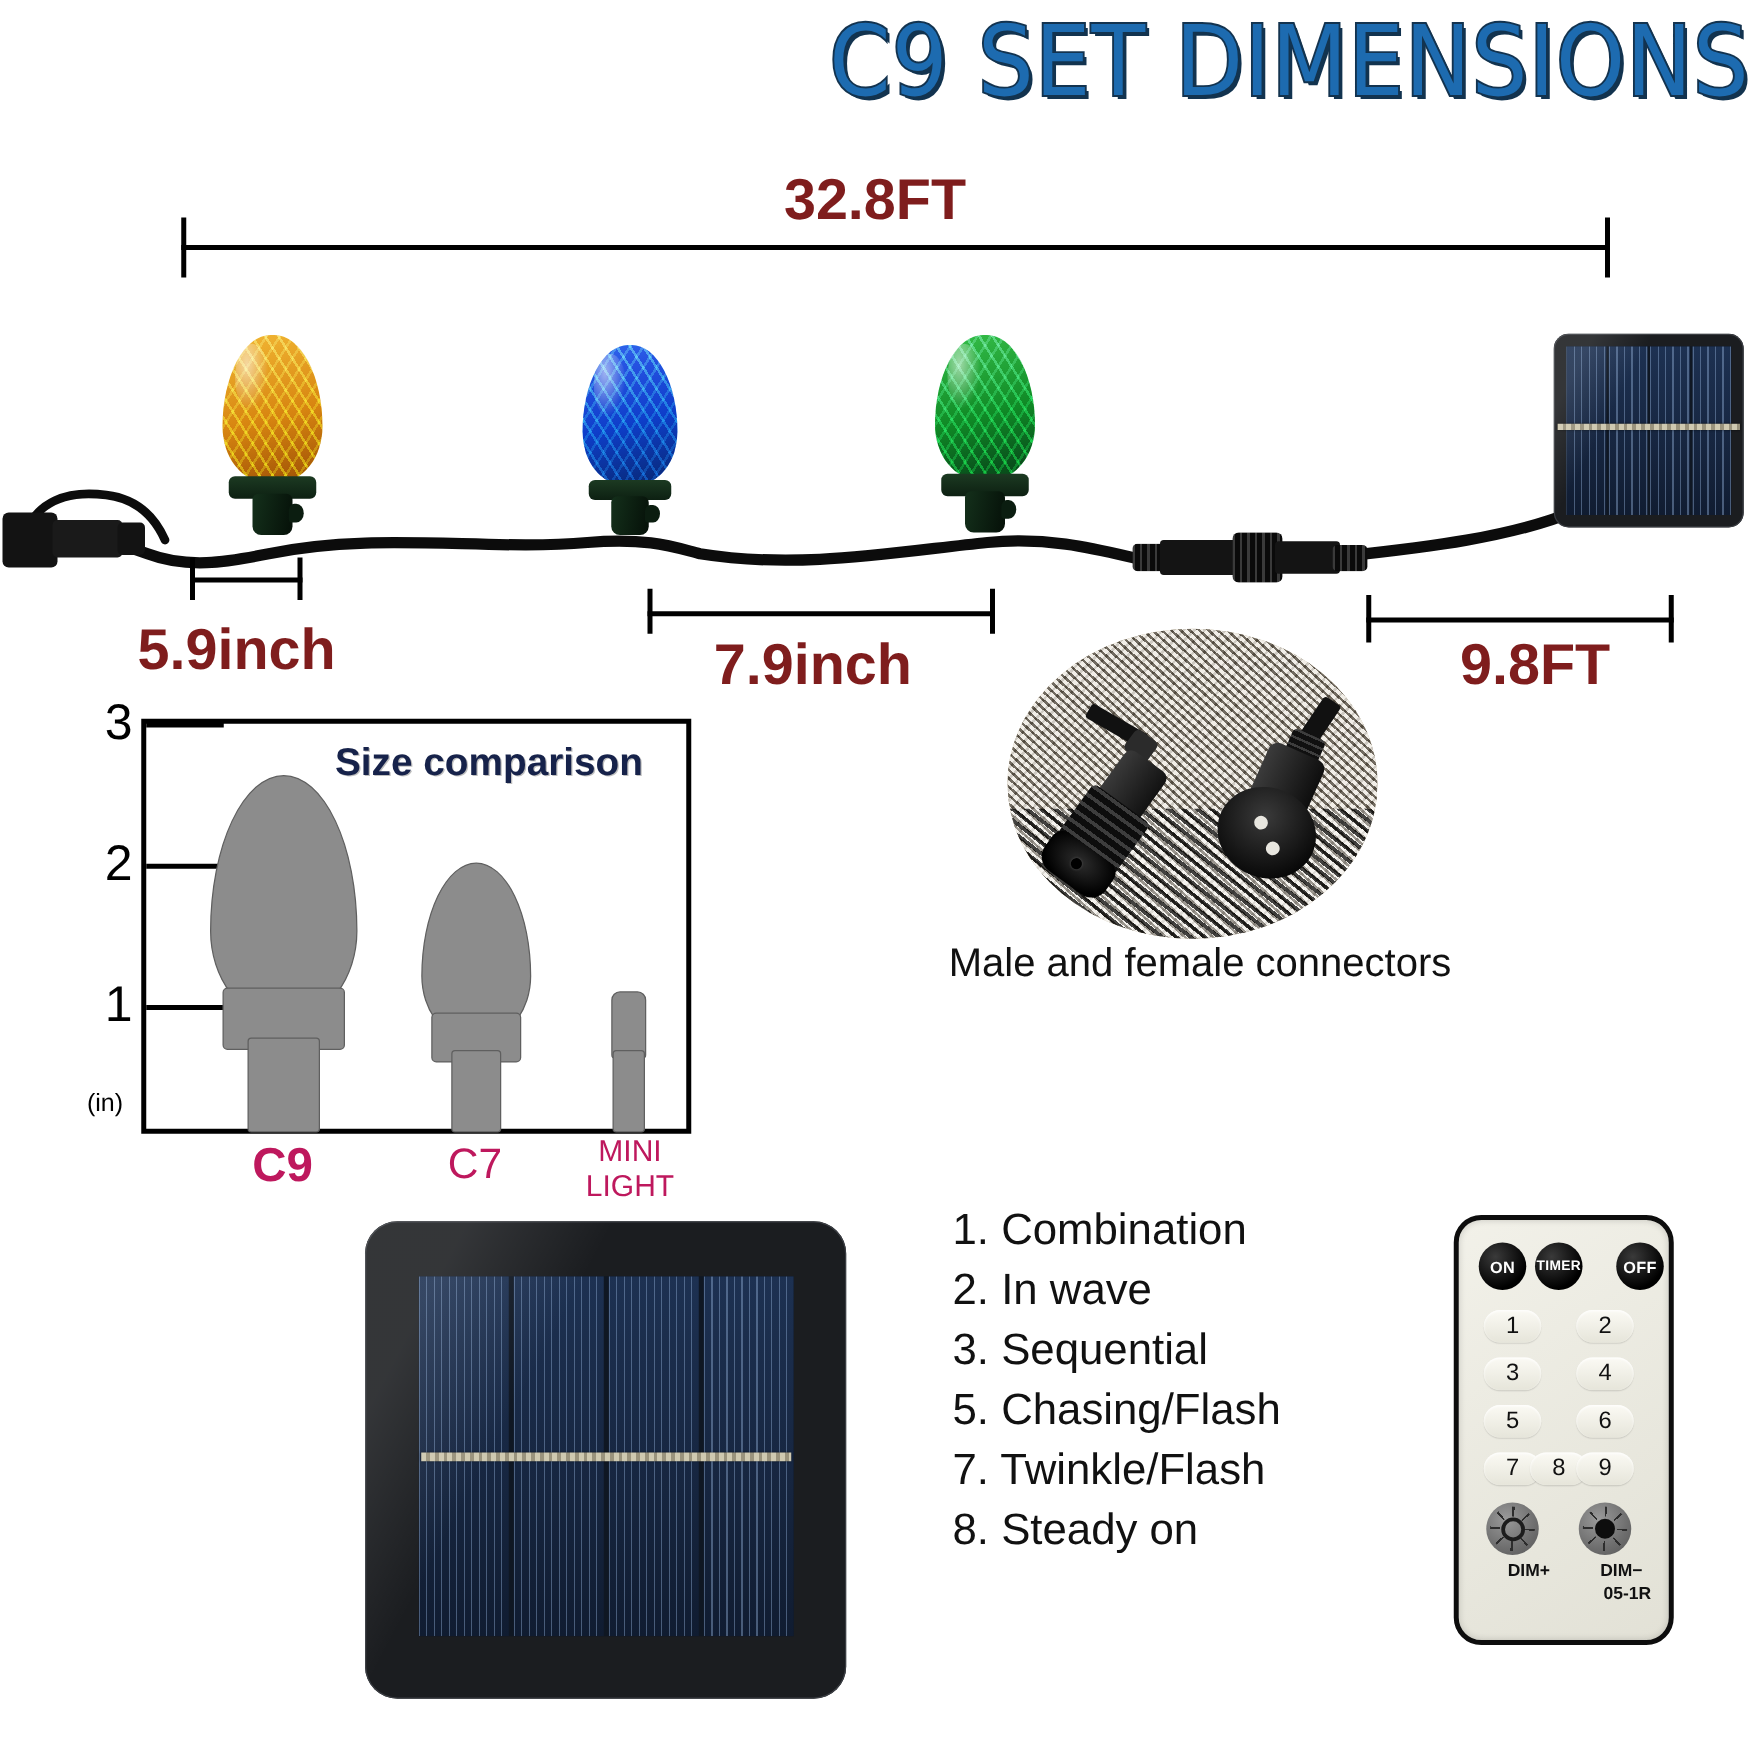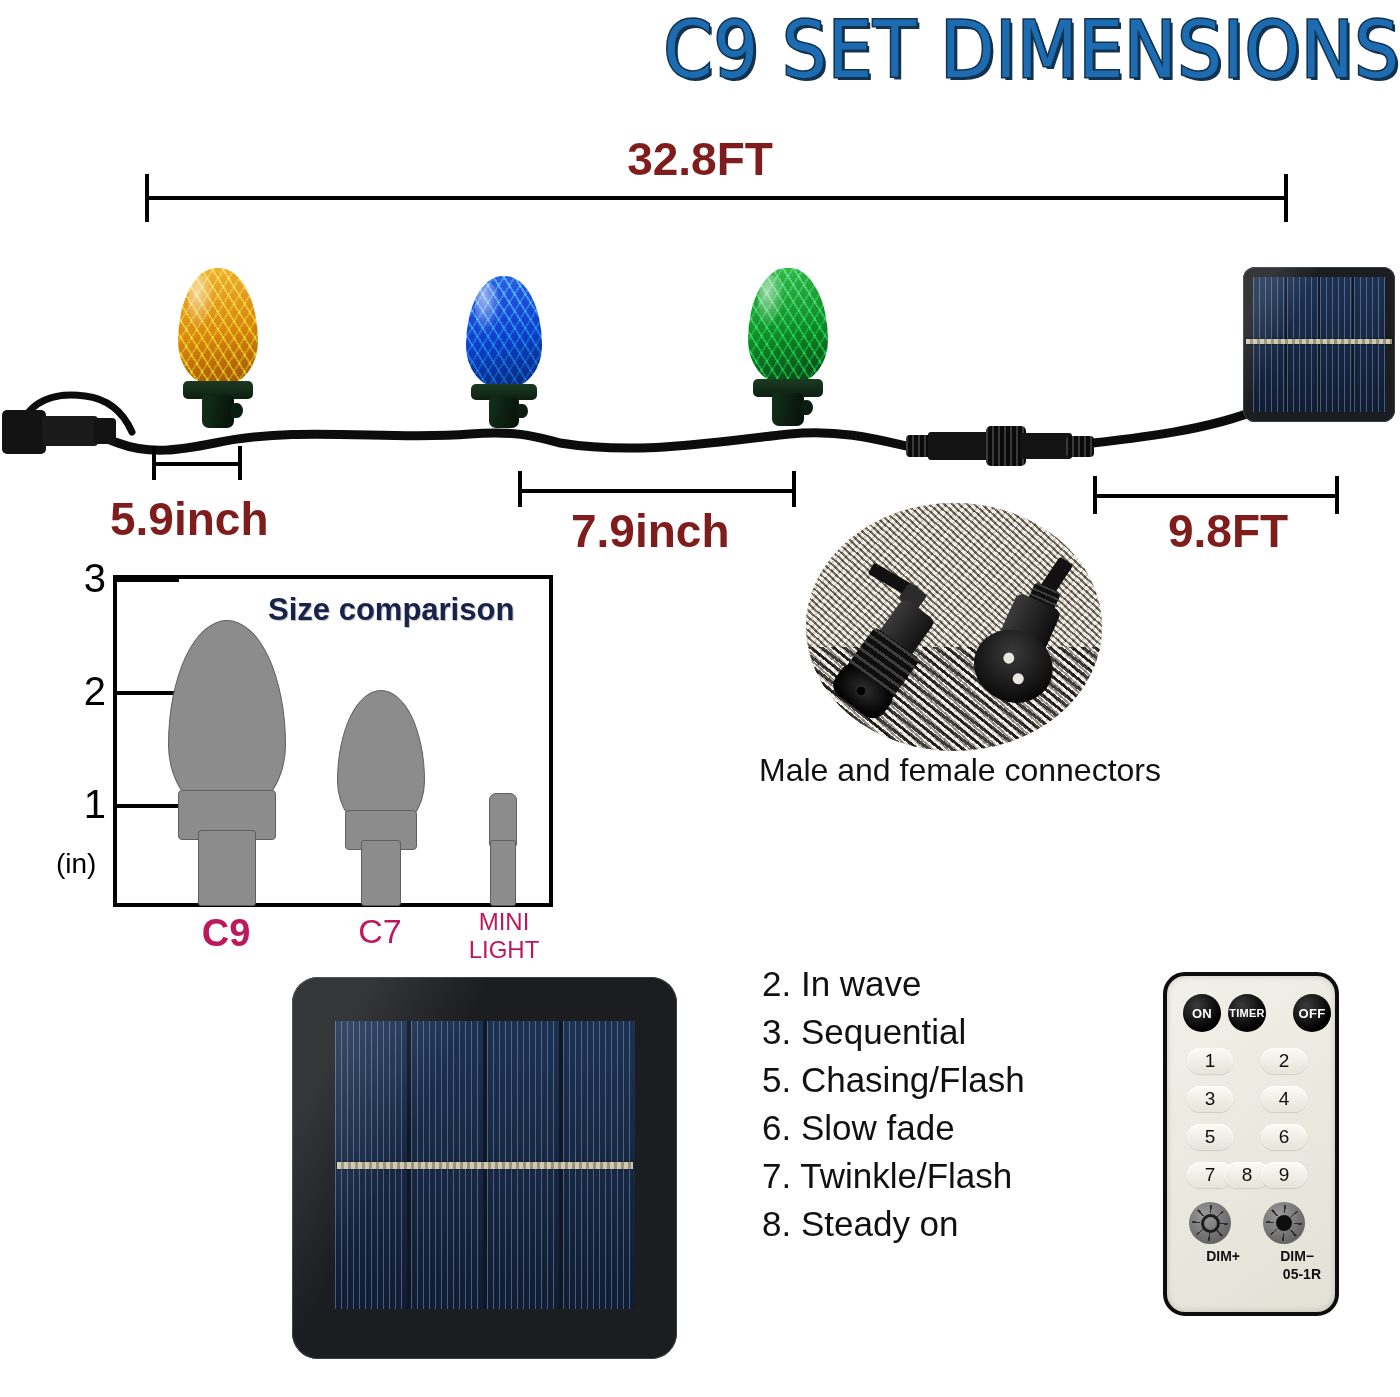--- a/index.html
+++ b/index.html
@@ -221,21 +221,21 @@
 
 <div class="abs ytick-label" style="left:62px;top:556px;width:44px;font-size:40px;">3</div>
 <div class="abs ytick-line" style="left:117px;top:578px;width:62px;"></div>
 
 <div class="abs ytick-label" style="left:62px;top:669px;width:44px;font-size:40px;">2</div>
 <div class="abs ytick-line" style="left:117px;top:691px;width:62px;"></div>
 
 <div class="abs ytick-label" style="left:62px;top:782px;width:44px;font-size:40px;">1</div>
 <div class="abs ytick-line" style="left:117px;top:804px;width:62px;"></div>
 
-<div class="abs ytick-label" style="left:56px;top:848px;width:56px;font-size:28px;text-align:left;">(in)</div>
+<div class="abs ytick-label" style="left:56px;top:872px;width:56px;font-size:20px;text-align:center;">(in)</div>
 
 <div class="abs">
   <div class="bulbfig" style="left:168px;top:620px;width:116px;height:193px;
        border-radius:50% 50% 46% 46% / 64% 64% 36% 36%;"></div>
   <div class="bulbfig" style="left:178px;top:790px;width:96px;height:48px;border-radius:4px;"></div>
   <div class="bulbfig" style="left:198px;top:830px;width:56px;height:74px;border-radius:3px;"></div>
 </div>
 <div class="abs cat-label" style="left:166px;top:912px;width:120px;font-size:38px;font-weight:bold;">C9</div>
 
 <div class="abs">
@@ -283,24 +283,24 @@
     <div class="cell"></div>
     <div class="cell"></div>
     <div class="cell"></div>
   </div>
   <div class="bus" style="left:45px;width:296px;top:185px;height:7px;"></div>
   <div class="sheen" style="border-radius:26px;"></div>
 </div>
 
 <div class="abs" id="modes">
   <ol>
+    <li>1. Combination</li>
     <li>2. In wave</li>
     <li>3. Sequential</li>
     <li>5. Chasing/Flash</li>
-    <li>6. Slow fade</li>
     <li>7. Twinkle/Flash</li>
     <li>8. Steady on</li>
   </ol>
 </div>
 
 <div class="abs" id="remote">
   <div class="rbtn-top" style="left:16px;top:18px;">ON</div>
   <div class="rbtn-top" style="left:61px;top:18px;font-size:11px;">TIMER</div>
   <div class="rbtn-top" style="left:106px;top:18px;margin-left:20px;">OFF</div>
 

